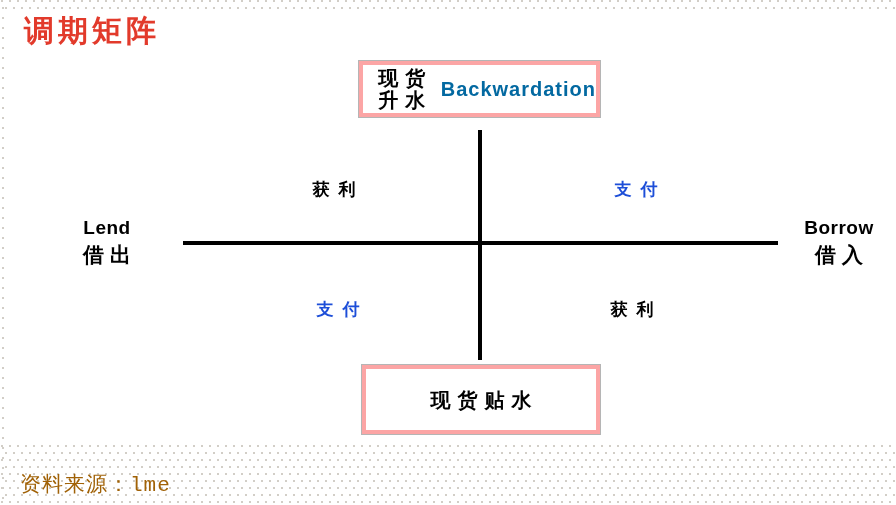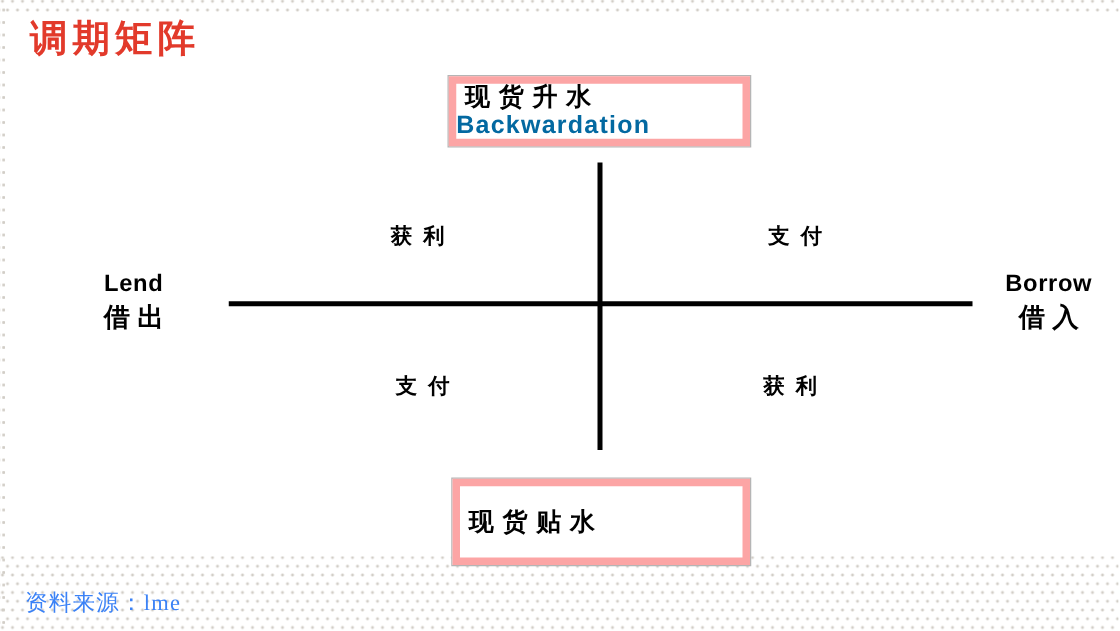--- a/index.html
+++ b/index.html
@@ -49,31 +49,30 @@
   .axis {
     position: absolute;
     background: #000000;
   }
   .axis-h { left: 183px; top: 241px; width: 595px; height: 4px; }
   .axis-v { left: 478px; top: 130px; width: 4px;  height: 230px; }
 
   .box {
     position: absolute;
     background: #ffffff;
-    border: 6px solid #fca5a5;
+    border: 4px solid #fca5a5;
     box-shadow: 0 0 0 1px #b5b5b5;
     display: flex;
-    flex-direction: column;
-    align-items: flex-start;
+    align-items: center;
     justify-content: center;
     text-align: center;
     box-sizing: border-box;
   }
   .box-top    { left: 359px; top: 61px;  width: 241px; height: 56px; }
-  .box-bottom { left: 362px; top: 383px; width: 238px; height: 69px; padding: 4px 0; justify-content: space-around; }
+  .box-bottom { left: 362px; top: 365px; width: 238px; height: 69px; padding: 4px 0; justify-content: space-around; }
   .box-cn {
     font-size: 20px;
     font-weight: bold;
     letter-spacing: 7px;
     padding-left: 7px; 
     color: #000000;
     line-height: 1.1;
   }
   .box-en {
     font-size: 20px;
@@ -100,34 +99,34 @@
   .quad {
     position: absolute;
     transform: translate(-50%, -50%);
     font-size: 17px;
     font-weight: bold;
     letter-spacing: 9px;
     padding-left: 9px; 
     white-space: nowrap;
     color: #000000;
   }
-  .quad-red { color: #000000; }
+  .quad-red { color: #1d4ed8; }
   .quad-tl { left: 334px; top: 189px; }
   .quad-tr { left: 636px; top: 189px; }
   .quad-bl { left: 338px; top: 309px; }
   .quad-br { left: 632px; top: 309px; }
 
   .source {
     position: absolute;
     left: 20px;
     top: 470px;
-    font-family: Liberation Serif, serif;
-    font-size: 18px;
+    font-family: Liberation Mono, monospace;
+    font-size: 21px;
     letter-spacing: 1px;
-    color: #3b82f6;
+    color: #a16207;
   }
 </style>
 </head>
 <body>
 
 <div class="slide">
 
   <div class="dots dots-top"></div>
   <div class="dots-left"></div>
   <div class="dots dots-bottom"></div>

